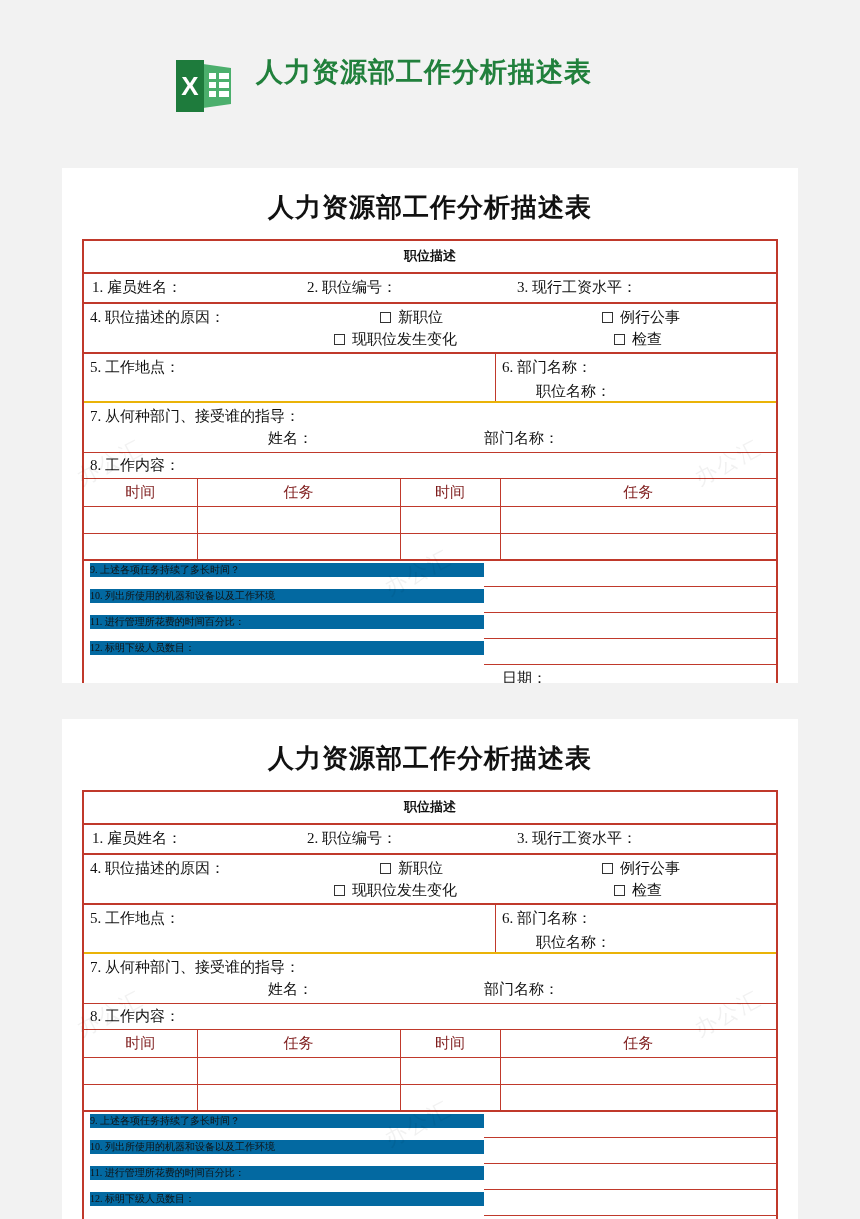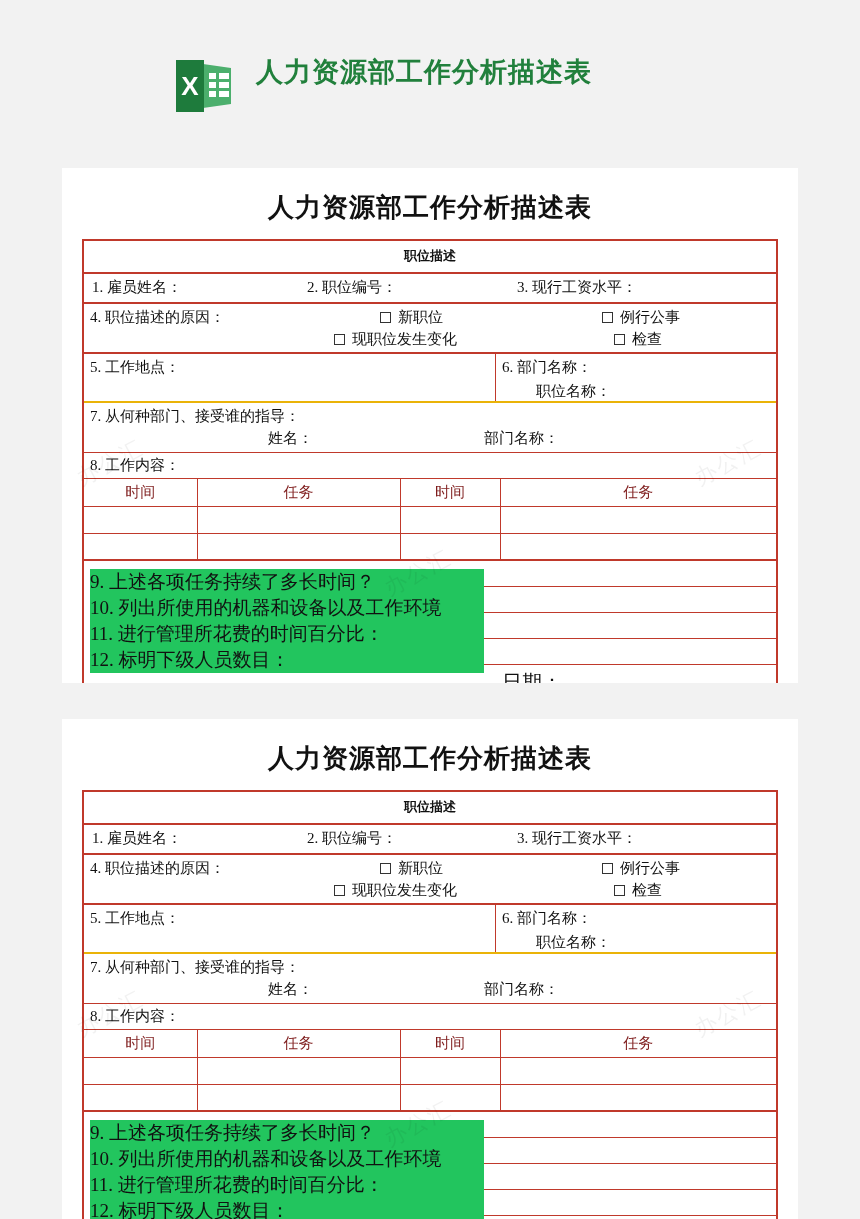--- a/index.html
+++ b/index.html
@@ -180,44 +180,44 @@
   .qlist { position: relative; }
   .qrow {
     position: relative;
     height: 26px;
     border-bottom: 1px solid #c0392b;
   }
   .qrow:last-of-type { border-bottom: none; }
   .qlabel {
     position: absolute;
     left: 6px;
-    top: 8px;
-    font-size: 19px;
+    top: 2px;
+    font-size: 10px;
     color: #111;
     white-space: nowrap;
-    background: #22c55e;
+    background: #0369a1;
     padding-right: 2px;
     z-index: 3;
     width: 394px;
     overflow: hidden;
   }
   .qmask {
     position: absolute;
     left: 0; top: 0;
     width: 400px; height: 26px;
     background: #fff;
     border-bottom: none;
     z-index: 2;
   }
   .sigrow {
     position: relative;
     height: 30px;
   }
   .sig-name { position: absolute; left: 222px; top: 20px; font-size: 12px; color:#111; }
-  .sig-date { position: absolute; left: 418px; top: 4px; font-size: 20px; color:#111; }
+  .sig-date { position: absolute; left: 418px; top: 4px; font-size: 15px; color:#111; }
 
   
   .wm {
     position: absolute;
     font-family: "Liberation Serif", "DejaVu Serif", serif;
     font-size: 22px;
     color: rgba(0,0,0,0.055);
     transform: rotate(-28deg);
     pointer-events: none;
     white-space: nowrap;

